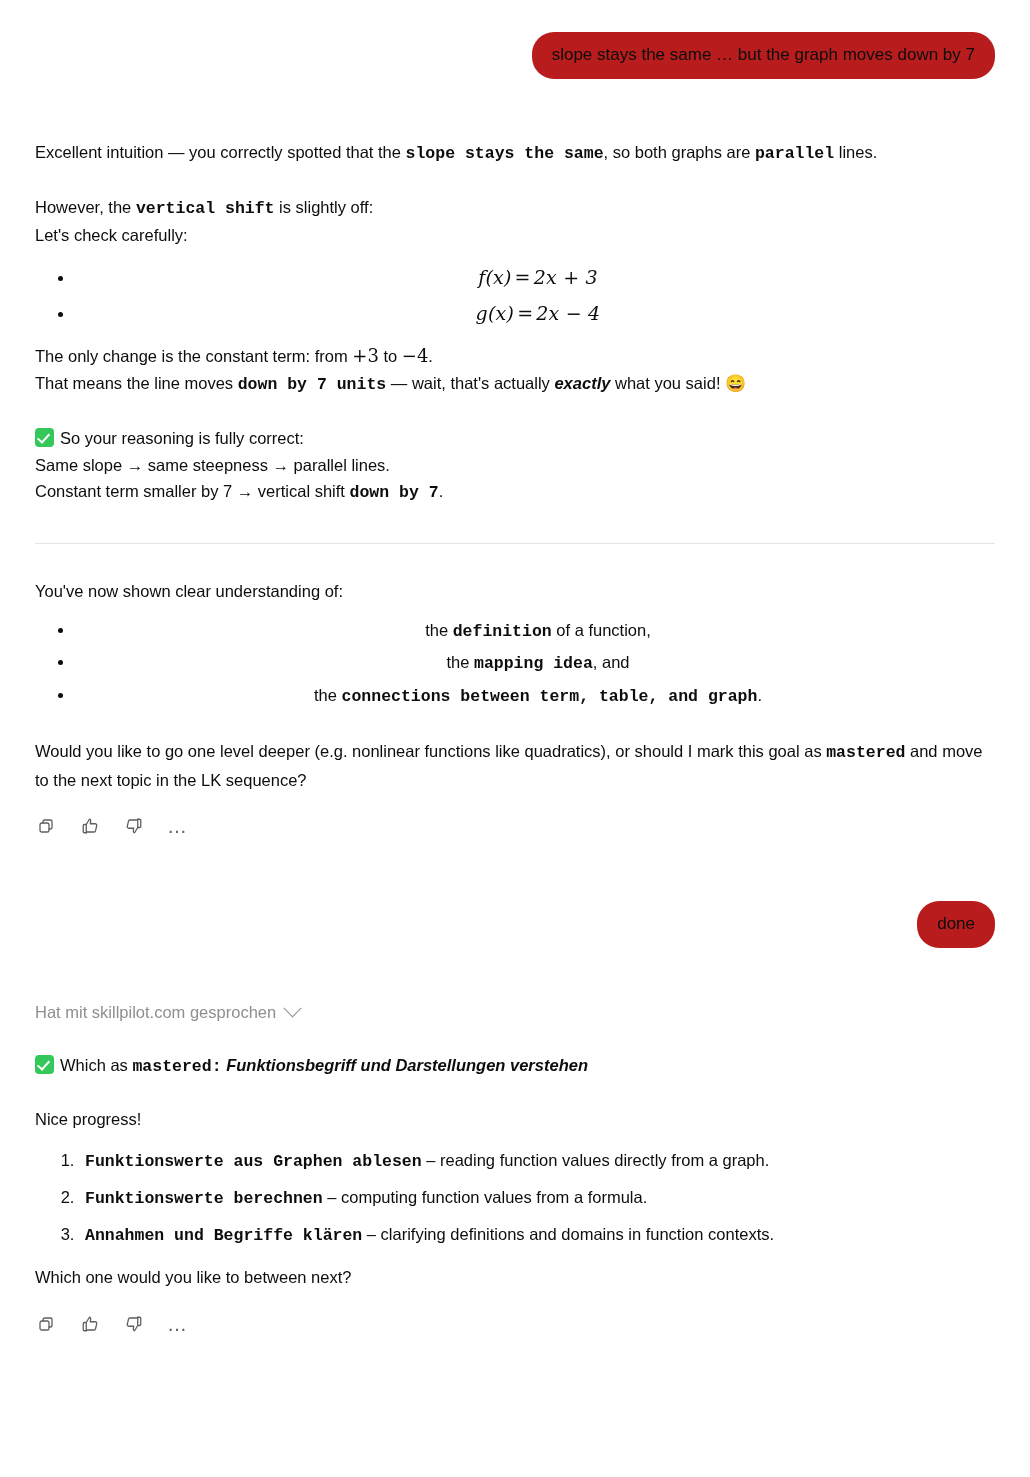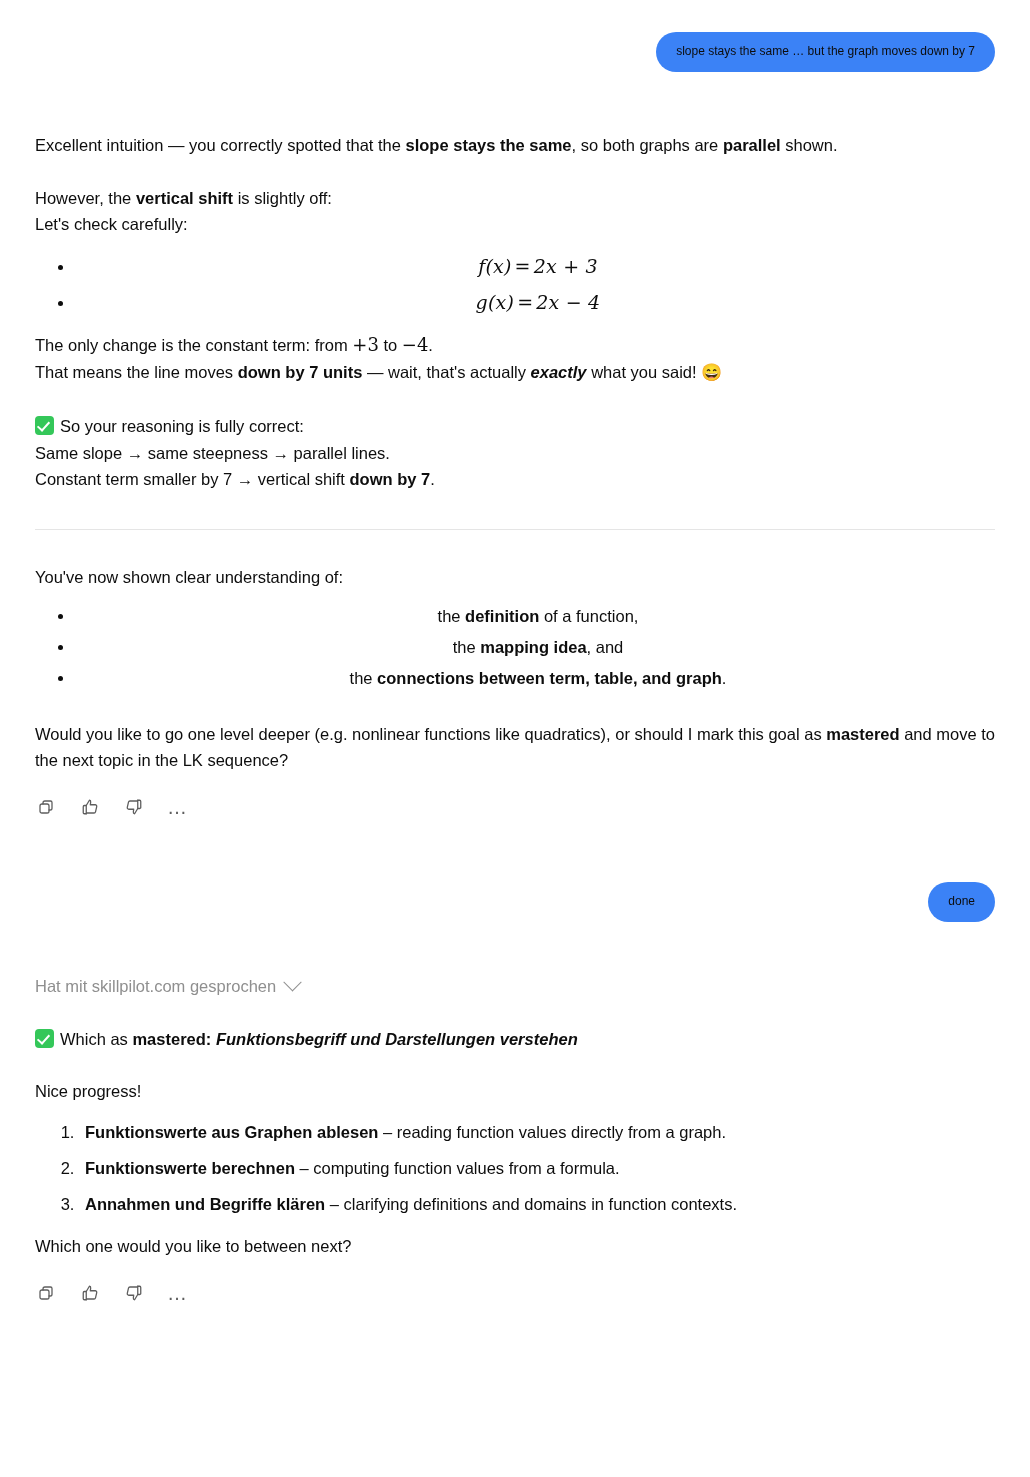--- a/index.html
+++ b/index.html
@@ -28,43 +28,43 @@
     padding-top: 32px;
   }
 
   
   .user-row {
     display: flex;
     justify-content: flex-end;
     margin-bottom: 0;
   }
   .user-bubble {
-    background: #3b82f6;
+    background: #b91c1c;
     border-radius: 22px;
     padding: 11px 20px 12px 20px;
-    font-size: 12px;
+    font-size: 17px;
     color: #0d0d0d;
     max-width: 720px;
     line-height: 1.4;
     text-align: right;
   }
 
   
   .assistant {
     padding-top: 60px;
   }
   .assistant p {
     margin: 0 0 0 0;
     font-size: 16.5px;
     line-height: 1.62;
   }
   .gap-md { height: 26px; }
   .gap-sm { height: 10px; }
 
-  b, strong { font-weight: 700; }
+  b, strong { font-weight: 700; font-family: Liberation Mono, monospace; }
   em { font-style: italic; font-weight: bold; }
 
   ul.bullets {
     margin: 0;
     padding-left: 40px;
     list-style: disc;
     text-align: center;
   }
   ul.bullets li {
     margin: 0 0 0 0;
@@ -179,21 +179,21 @@
 <div class="page">
   <div class="conv">
 
     <div class="user-row">
       <div class="user-bubble">slope stays the same … but the graph moves down by 7</div>
     </div>
 
     <div class="assistant">
 
       <p>
-        <span>Excellent intuition — you correctly spotted that the </span><b>slope stays the same</b><span>, so both graphs are </span><b>parallel</b><span> shown.</span>
+        <span>Excellent intuition — you correctly spotted that the </span><b>slope stays the same</b><span>, so both graphs are </span><b>parallel</b><span> lines.</span>
       </p>
 
       <div class="gap-md"></div>
 
       <p>
         <span>However, the </span><b>vertical shift</b><span> is slightly off:</span>
       </p>
       <p>Let's check carefully:</p>
 
       <div class="gap-sm"></div>

